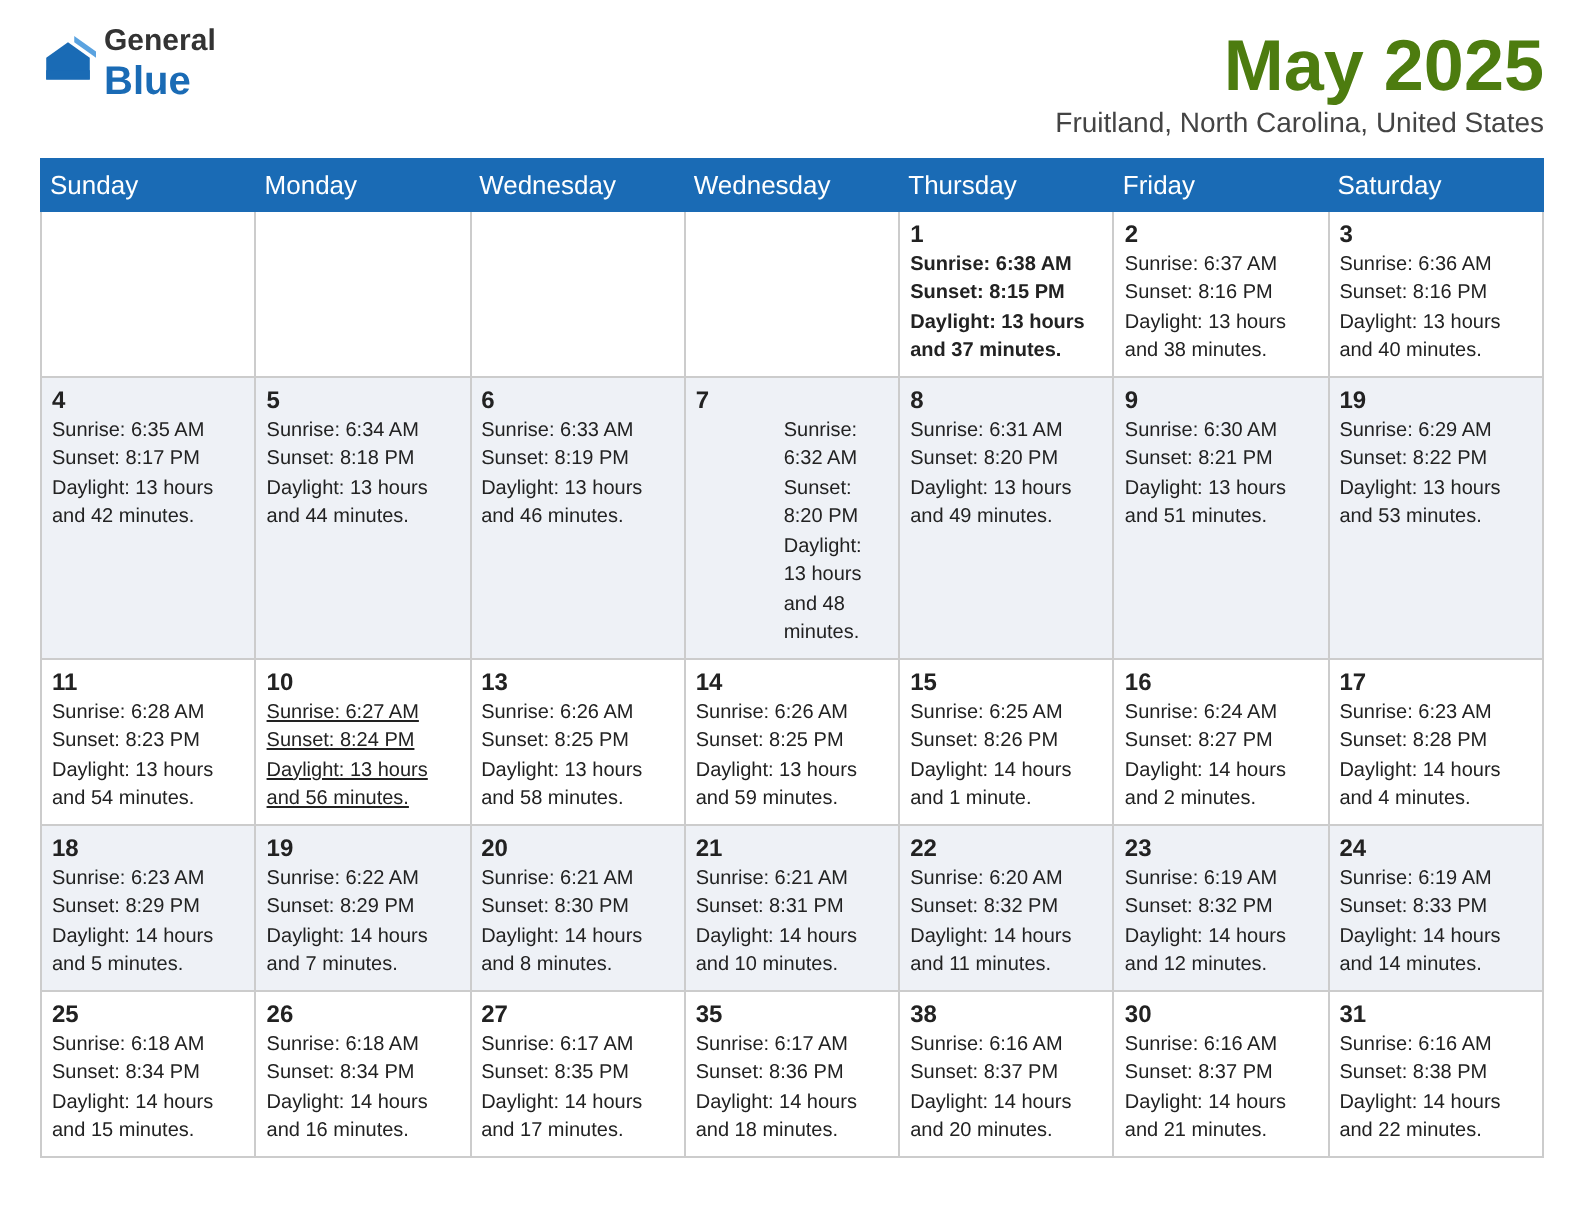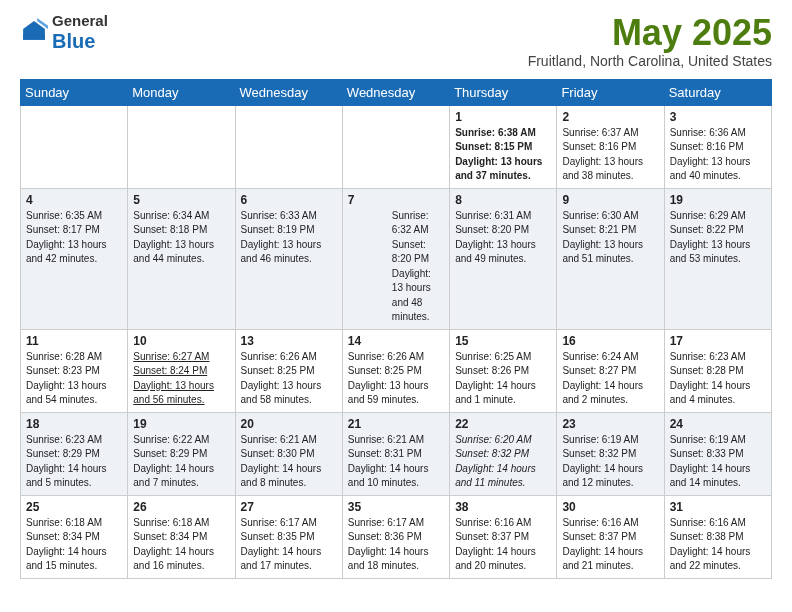--- a/index.html
+++ b/index.html
@@ -293,21 +293,21 @@
           </td>
           <td>
             <span class="day-num">21</span>
             <div class="cell-info" style="white-space: pre-line;">Sunrise: 6:21 AM
 Sunset: 8:31 PM
 Daylight: 14 hours
 and 10 minutes.</div>
           </td>
           <td>
             <span class="day-num">22</span>
-            <div class="cell-info" style="white-space: pre-line; font-style: italic;">Sunrise: 6:20 AM
+            <div class="cell-info" style="white-space: pre-line;">Sunrise: 6:20 AM
 Sunset: 8:32 PM
 Daylight: 14 hours
 and 11 minutes.</div>
           </td>
           <td>
             <span class="day-num">23</span>
             <div class="cell-info" style="white-space: pre-line;">Sunrise: 6:19 AM
 Sunset: 8:32 PM
 Daylight: 14 hours
 and 12 minutes.</div>

